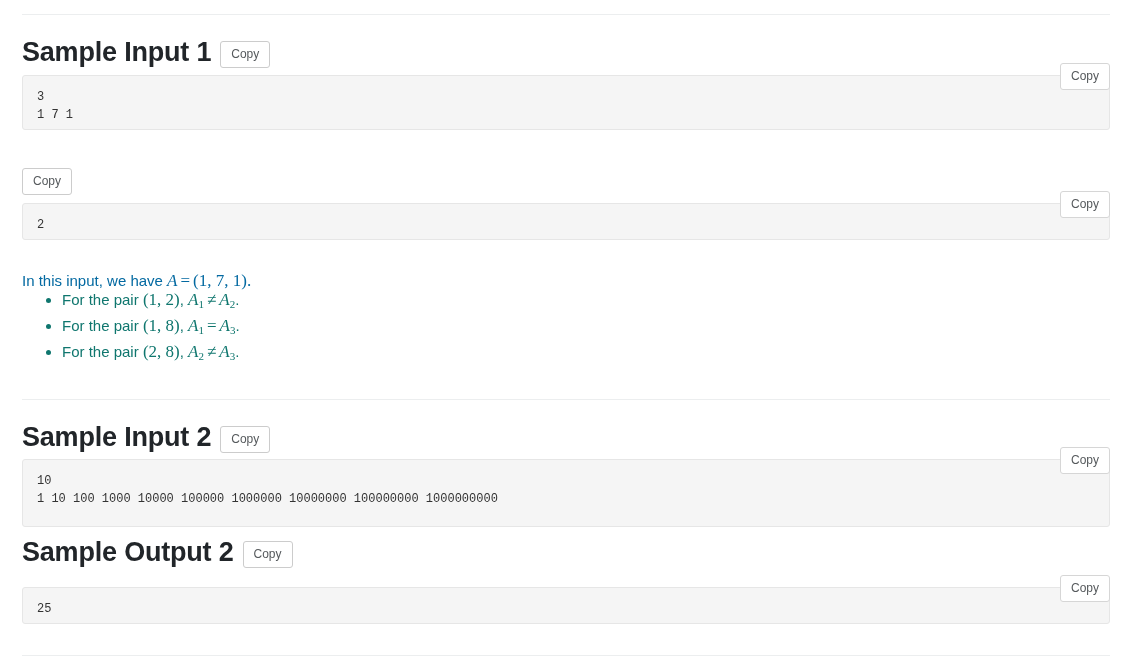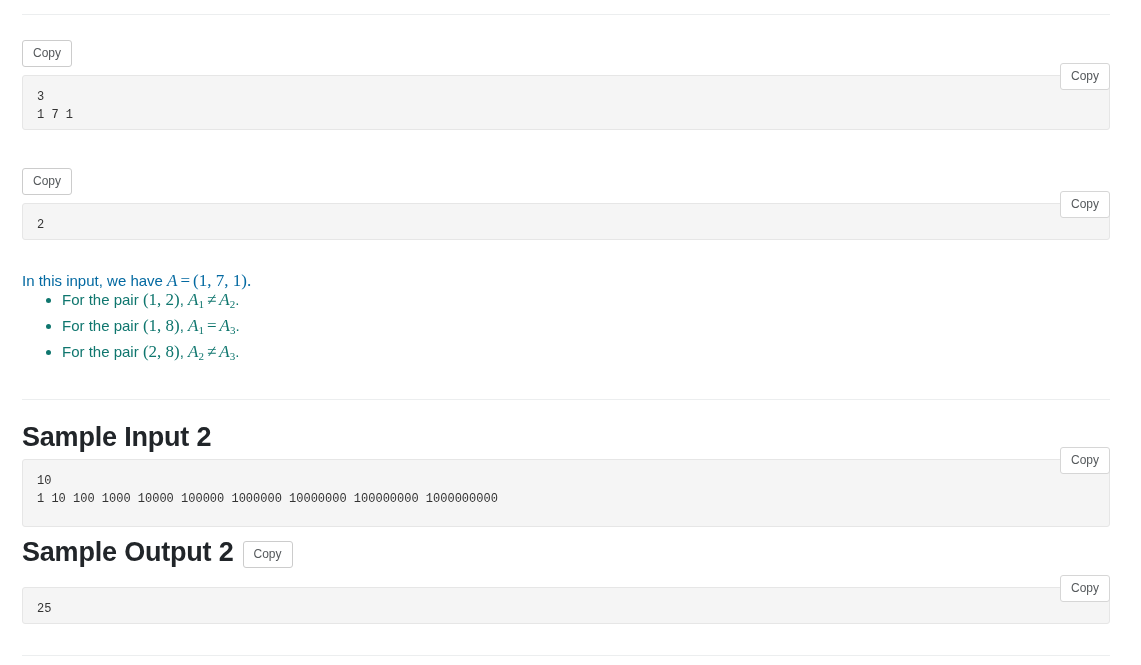--- a/index.html
+++ b/index.html
@@ -137,20 +137,21 @@
   }
 </style>
 </head>
 <body>
 
 <div class="page">
 
   <hr class="divider" style="top:14px;">
 
   <div class="section-heading" style="top:38px;">
+    <h3>Sample Input 1</h3>
     <button class="btn-copy-heading">Copy</button>
   </div>
 
   <div class="code-wrap" style="top:75px;">
     <button class="btn-copy-inline">Copy</button>
     <pre class="code-block" style="height:55px;">3
 1 7 1</pre>
   </div>
 
   <div class="section-heading" style="top:166px;">
@@ -173,21 +174,21 @@
     <li>
       <span>For the pair </span><span class="mj-up">(1, 8)</span><span>, </span><span class="mj">A</span><sub class="mj-sub">1</sub><span class="mj-op">=</span><span class="mj">A</span><sub class="mj-sub">3</sub><span>.</span>
     </li>
     <li>
       <span>For the pair </span><span class="mj-up">(2, 8)</span><span>, </span><span class="mj">A</span><sub class="mj-sub">2</sub><span class="mj-op">≠</span><span class="mj">A</span><sub class="mj-sub">3</sub><span>.</span>
     </li>
   </ul>
 
   <hr class="divider" style="top:399px;">
 
-  <div class="section-heading" style="top:423px;flex-direction:column;">
+  <div class="section-heading" style="top:423px;">
     <h3>Sample Input 2</h3>
     <button class="btn-copy-heading">Copy</button>
   </div>
 
   <div class="code-wrap" style="top:459px;">
     <button class="btn-copy-inline">Copy</button>
     <pre class="code-block" style="height:68px;">10
 1 10 100 1000 10000 100000 1000000 10000000 100000000 1000000000</pre>
   </div>
 

